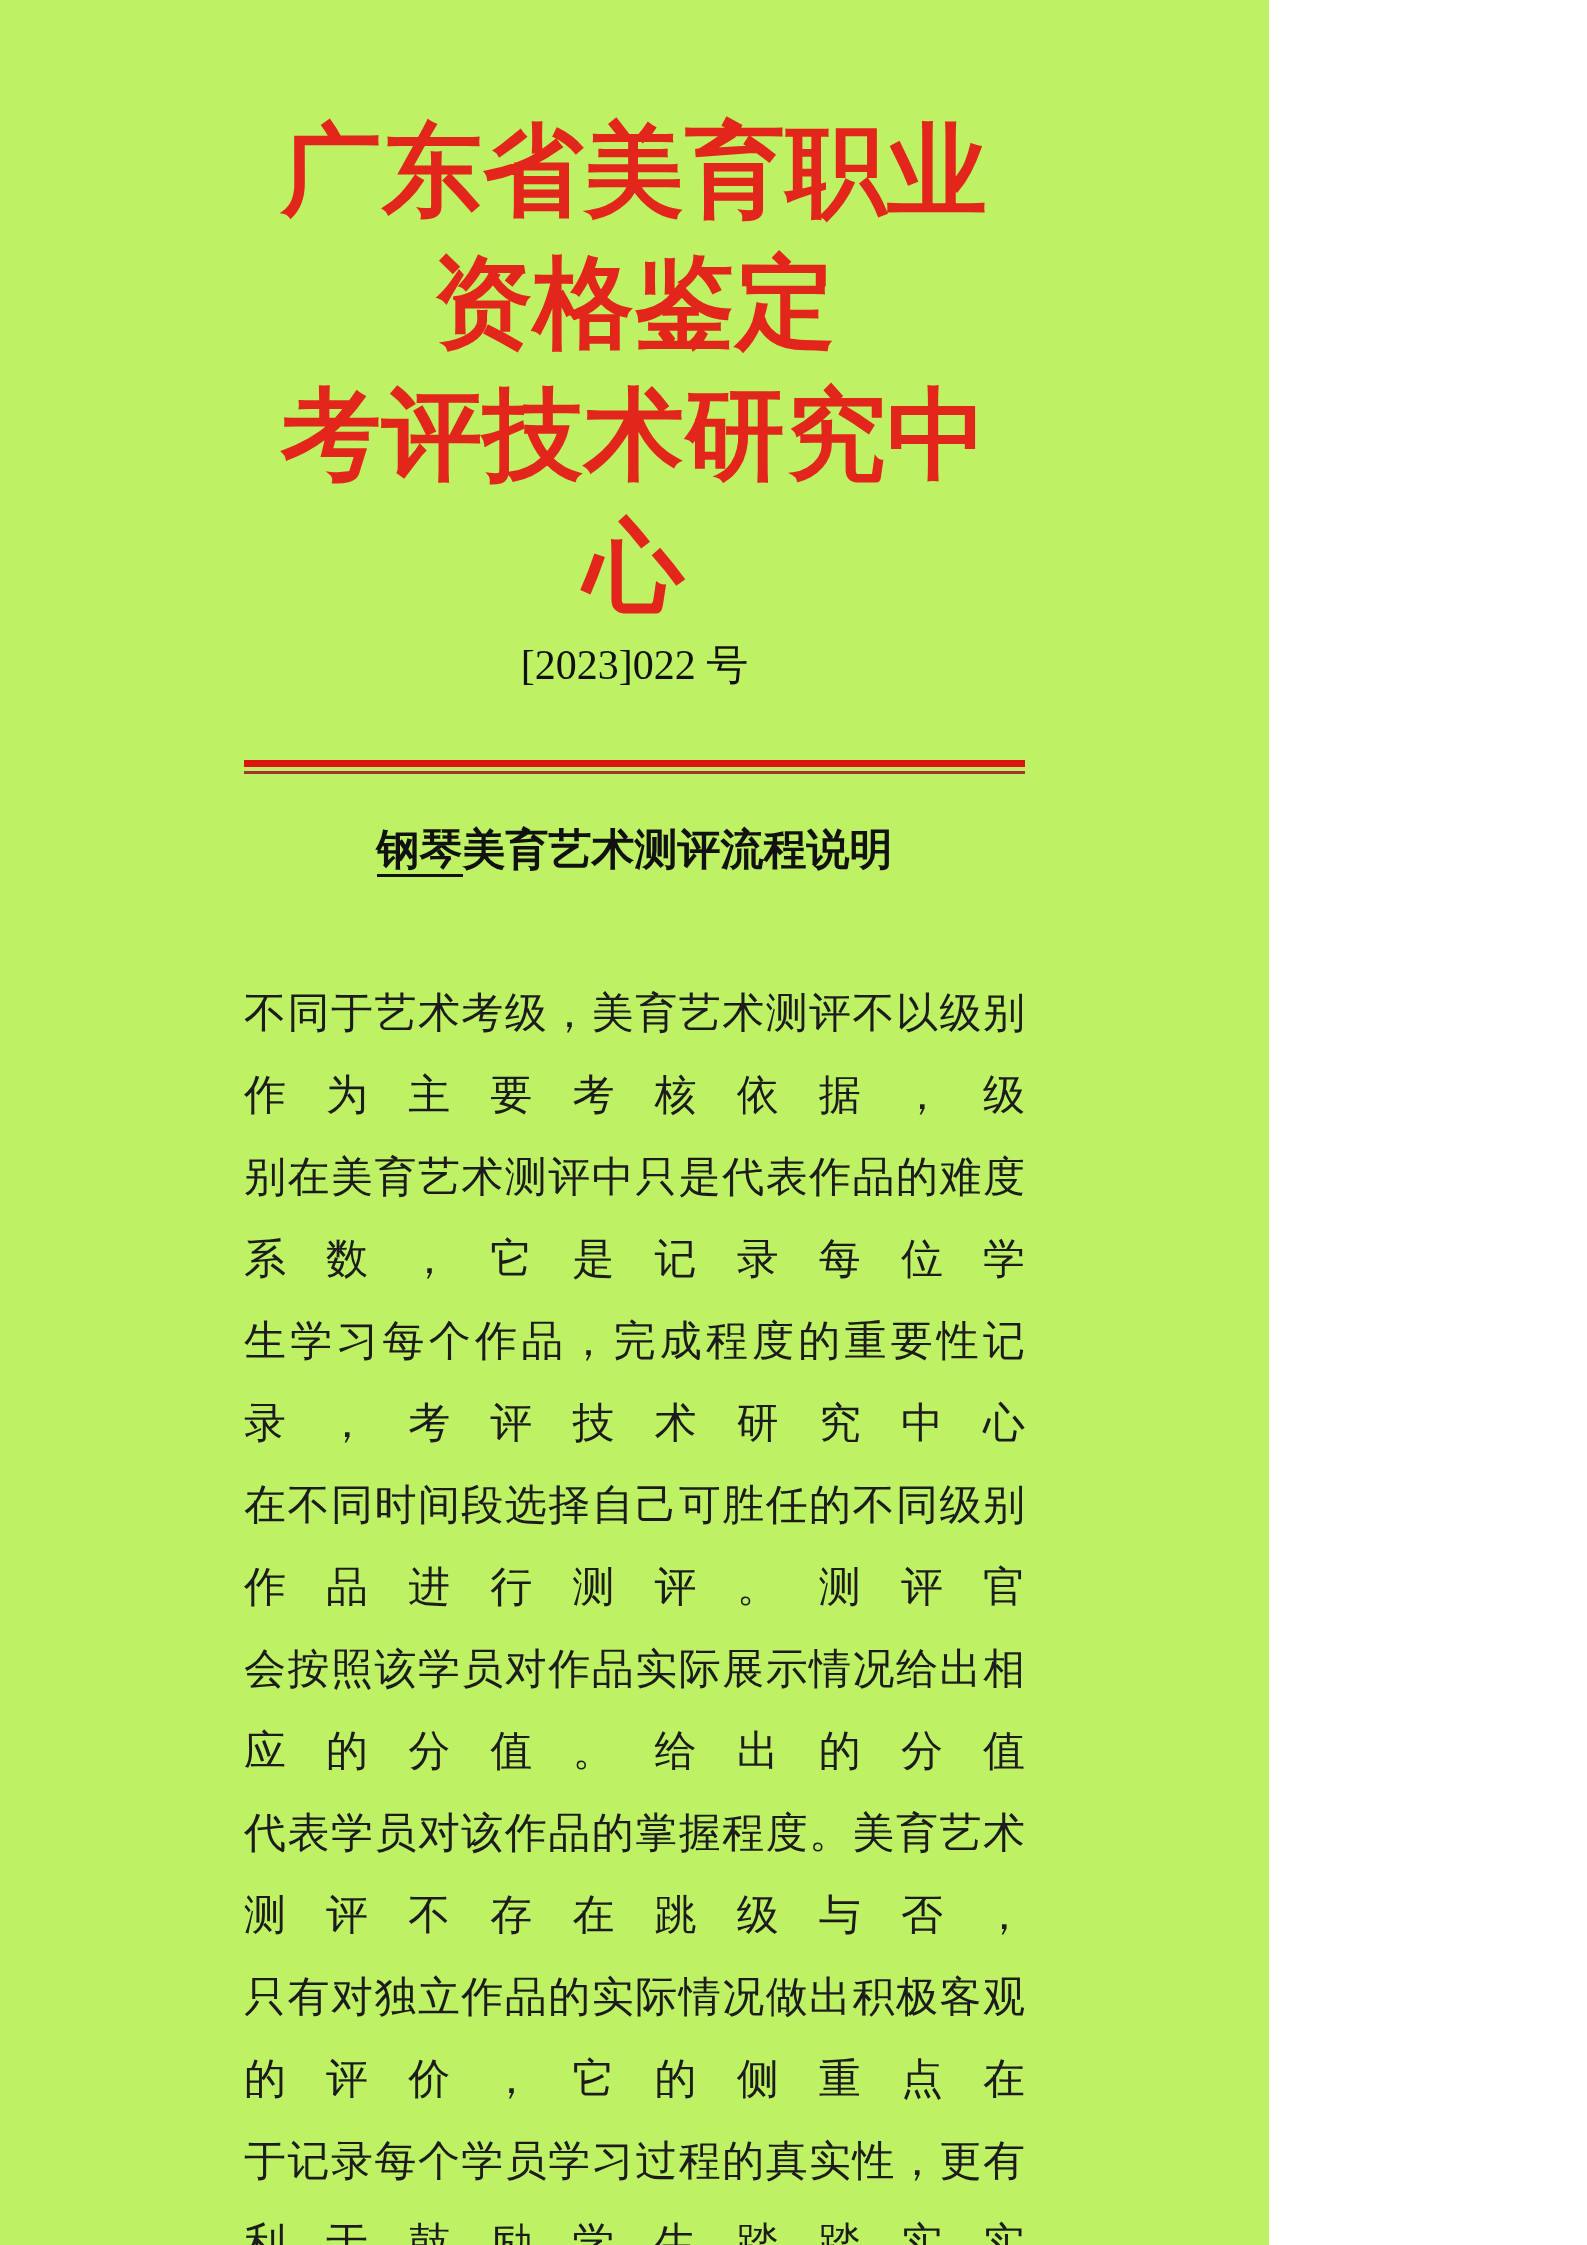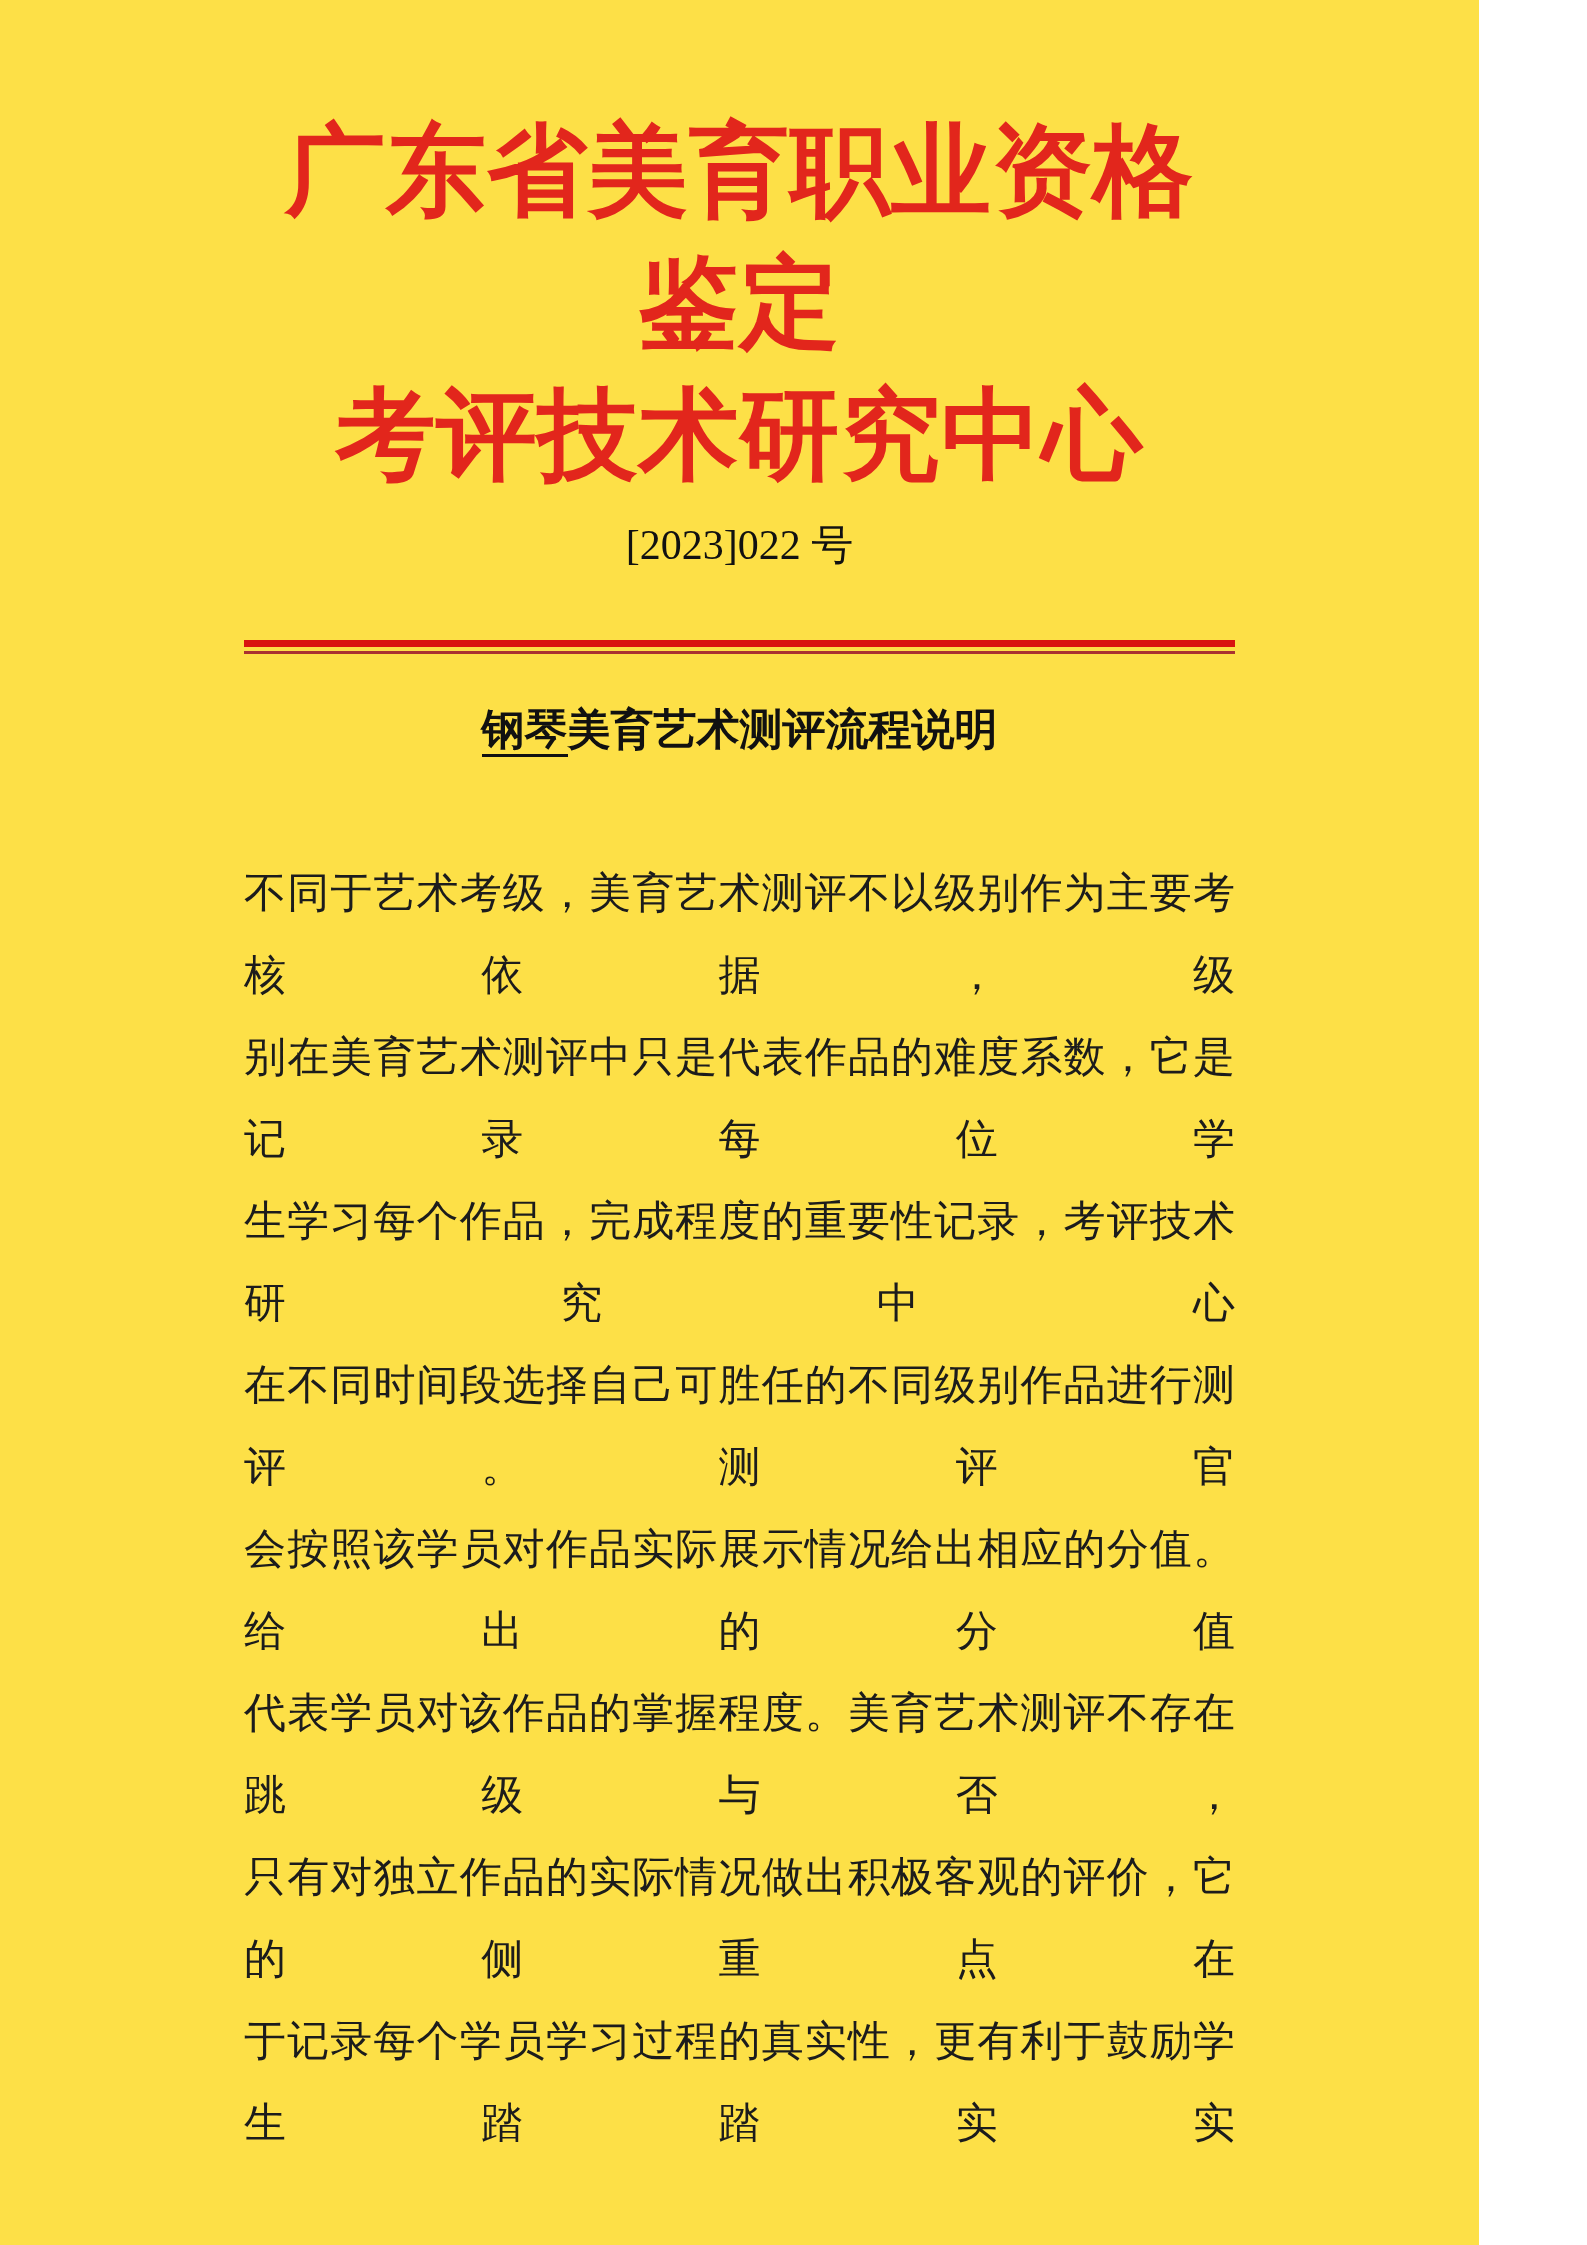--- a/index.html
+++ b/index.html
@@ -1,37 +1,37 @@
 <!DOCTYPE html>
 <html><head>
 <meta charset="utf-8">
 <style>
   html, body { margin:0; padding:0; background:#ffffff; }
   .page {
     position:relative;
-    width:1479px;
+    width:1269px;
     height:2245px;
-    background:#fde047;
+    background:#bef264;
     font-family:"Liberation Serif","DejaVu Serif",serif;
     color:#1c1c1c;
     overflow:hidden;
   }
   .content { padding:0 244px; }
 
   .letterhead-title {
     margin-top:106px;
     text-align:center;
     color:#e2261c;
     font-weight:bold;
     font-size:100px;
     line-height:132px;
     letter-spacing:1px;
   }
   .doc-number {
-    margin-top:18px;
+    margin-top:6px;
     text-align:center;
     font-size:42px;
     line-height:50px;
     color:#111111;
   }
   .red-rule {
     margin-top:70px;
     height:14px;
     box-sizing:border-box;
     border-top:7px solid #d9150f;

